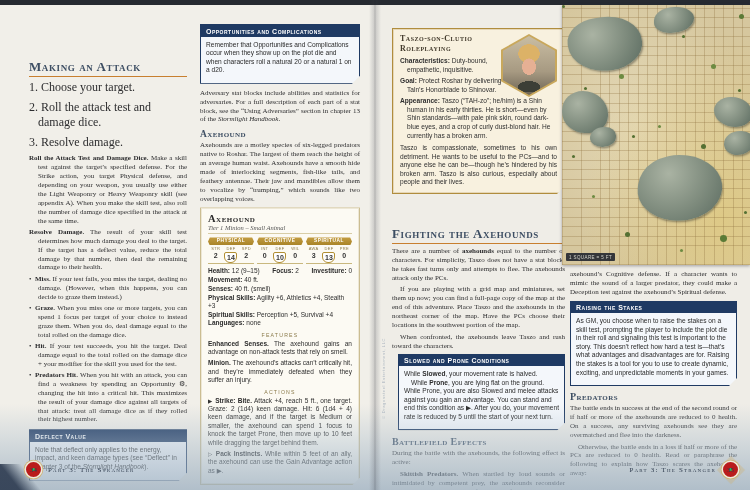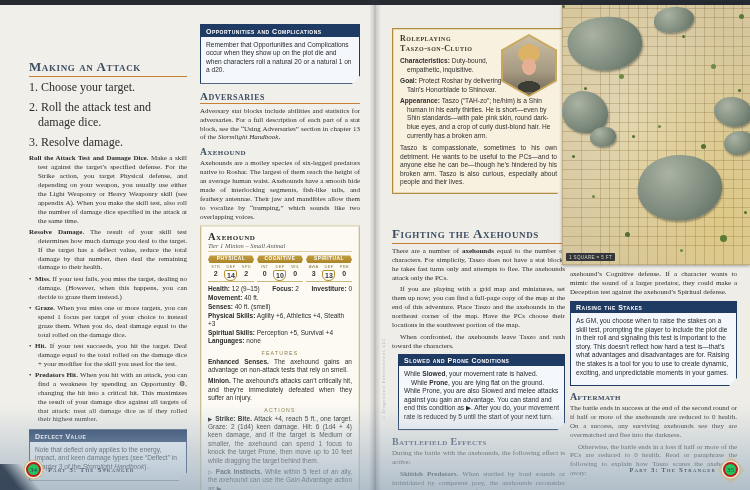--- a/index.html
+++ b/index.html
@@ -124,21 +124,21 @@
             30px 190px 0 #6d8b42, 64px 228px 0 1px #547033, 118px 244px 0 #6d8b42,
             160px 232px 0 2px #5a7a36, 182px 206px 0 #547033, 96px 120px 0 #6d8b42,
             10px 150px 0 #547033, 178px 10px 0 1px #5a7a36, 70px 130px 0 #547033; }
   .map-caption { position:absolute; left:4px; bottom:4px; background:rgba(30,34,44,.88); color:#d8d8d0;
           font-family:"Liberation Sans",sans-serif; font-size:4.5px; letter-spacing:.4px; padding:1.5px 3px; border-radius:1px; }
 
   
   .footer { position:absolute; bottom:13px; display:flex; align-items:center; gap:7px; z-index:5; }
   .footer.fl { left:26px; }
   .footer.fr { right:12px; }
-  .pagenum { width:15px; height:15px; border-radius:50%; border:2px solid #b91c1c; background:#22c55e;
+  .pagenum { width:15px; height:15px; border-radius:50%; border:6px solid #b91c1c; background:#22c55e;
           box-shadow:0 0 0 1.5px rgba(241,239,233,.9), 0 0 0 2.3px #cdb375; display:flex; align-items:center;
           justify-content:center; font-size:7px; color:#2f3c4e; position:relative; }
   .fr .pagenum::before { content:""; position:absolute; width:20px; height:20px; background:rgba(205,179,117,.35);
           transform:rotate(45deg); z-index:-1; }
   .footer-label { font-variant:small-caps; font-size:7px; letter-spacing:1.2px; color:#2f3c4e; }
 
   .watermark { position:absolute; left:381px; top:338px; writing-mode:vertical-rl; transform:rotate(180deg);
           font-family:"Liberation Sans",sans-serif; font-size:4px; letter-spacing:.6px; color:#adb7c1; }
 </style>
 </head>
@@ -172,21 +172,20 @@
   </div>
 
   <div class="col lcol2">
     <div class="callout">
       <div class="callout-head">Opportunities and Complications</div>
       <div class="callout-body">
         <p>Remember that Opportunities and Complications occur when they show up on the plot die and when characters roll a natural 20 or a natural 1 on a d20.</p>
       </div>
     </div>
 
-    <div class="h2">Adversaries</div>
     <p class="body"><span>Adversary stat blocks include abilities and statistics for adversaries. For a full description of each part of a stat block, see the “Using Adversaries” section in chapter 13 of the </span><span class="it">Stormlight Handbook</span><span>.</span></p>
 
     <div class="h3">Axehound</div>
     <p class="body">Axehounds are a motley species of six-legged predators native to Roshar. The largest of them reach the height of an average human waist. Axehounds have a smooth hide made of interlocking segments, fish-like tails, and feathery antennae. Their jaw and mandibles allow them to vocalize by “trumping,” which sounds like two overlapping voices.</p>
 
     <div class="statblock">
       <div class="sb-name">Axehound</div>
       <div class="sb-tier">Tier 1 Minion – Small Animal</div>
 
       <div class="sb-attr">
@@ -261,22 +260,22 @@
 
       <div class="sb-div">Actions</div>
       <div class="sb-entry"><span class="sb-icon">▶</span> <b>Strike: Bite.</b> <span>Attack +4, reach 5 ft., one target. Graze: 2 (1d4) keen damage. Hit: 6 (1d4 + 4) keen damage, and if the target is Medium or smaller, the axehound can spend 1 focus to knock the target Prone, then move up to 10 feet while dragging the target behind them.</span></div>
       <div class="sb-entry"><span class="sb-icon">▷</span> <b>Pack Instincts.</b> <span>While within 5 feet of an ally, the axehound can use the Gain Advantage action as ▶.</span></div>
 
     </div>
   </div>
 
   <div class="col rcol1">
     <div class="goldbox">
+      <div class="kicker">Taszo-son-Clutio</div>
       <div class="kicker">Roleplaying</div>
-      <div class="kicker">Taszo-son-Clutio</div>
       <div class="hexwrap">
           <div class="hex"></div>
         </div>
       <div class="gold-entry"><b>Characteristics:</b> <span>Duty-bound, empathetic, inquisitive.</span></div>
       <div class="gold-entry"><b>Goal:</b> <span>Protect Roshar by delivering Taln’s Honorblade to Shinovar.</span></div>
       <div class="gold-entry wide"><b>Appearance:</b> <span>Taszo (“TAH-zo”; he/him) is a Shin human in his early thirties. He is short—even by Shin standards—with pale pink skin, round dark-blue eyes, and a crop of curly dust-blond hair. He currently has a broken arm.</span></div>
       <div class="gold-p2">Taszo is compassionate, sometimes to his own detriment. He wants to be useful to the PCs—and to anyone else he can be—though he’s hindered by his broken arm. Taszo is also curious, especially about people and their lives.</div>
     </div>
 
     <div class="h1">Fighting the Axehounds</div>
@@ -314,21 +313,21 @@
   <div class="col rcol2">
     <p class="body">axehound’s Cognitive defense. If a character wants to mimic the sound of a larger predator, they could make a Deception test against the axehound’s Spiritual defense.</p>
 
     <div class="callout" style="margin-top:4px;">
       <div class="callout-head">Raising the Stakes</div>
       <div class="callout-body">
         <p>As GM, you choose when to raise the stakes on a skill test, prompting the player to include the plot die in their roll and signaling this test is important to the story. This doesn’t reflect how hard a test is—that’s what advantages and disadvantages are for. Raising the stakes is a tool for you to use to create dynamic, exciting, and unpredictable moments in your games.</p>
       </div>
     </div>
 
-    <div class="h3" style="font-size:10px;">Aftermath</div>
+    <div class="h3" style="font-size:10px;">Predators</div>
     <p class="body">The battle ends in success at the end of the second round or if half or more of the axehounds are reduced to 0 health. On a success, any surviving axehounds see they are overmatched and flee into the darkness.</p>
     <p class="body ind">Otherwise, the battle ends in a loss if half or more of the PCs are reduced to 0 health. Read or paraphrase the following to explain how Taszo scares the axehounds away:</p>
   </div>
 
   <div class="footer fl">
     <div class="pagenum">34</div>
     <div class="footer-label">Part 3: The Stranger</div>
   </div>
   <div class="footer fr">
     <div class="footer-label">Part 3: The Stranger</div>

